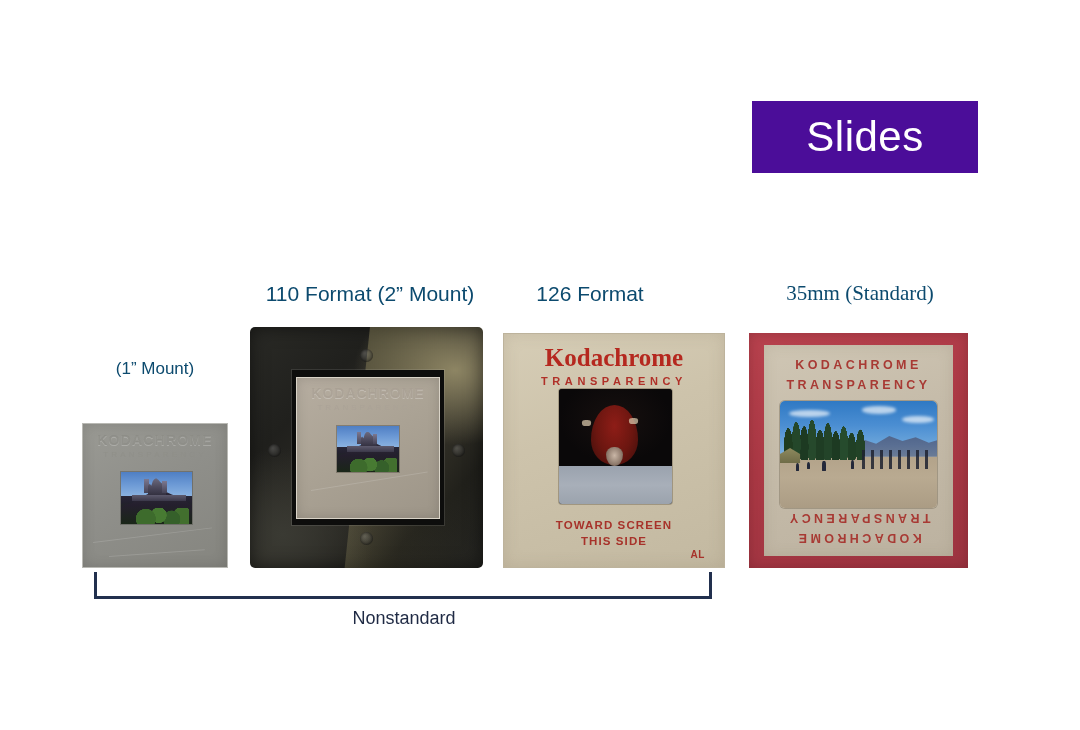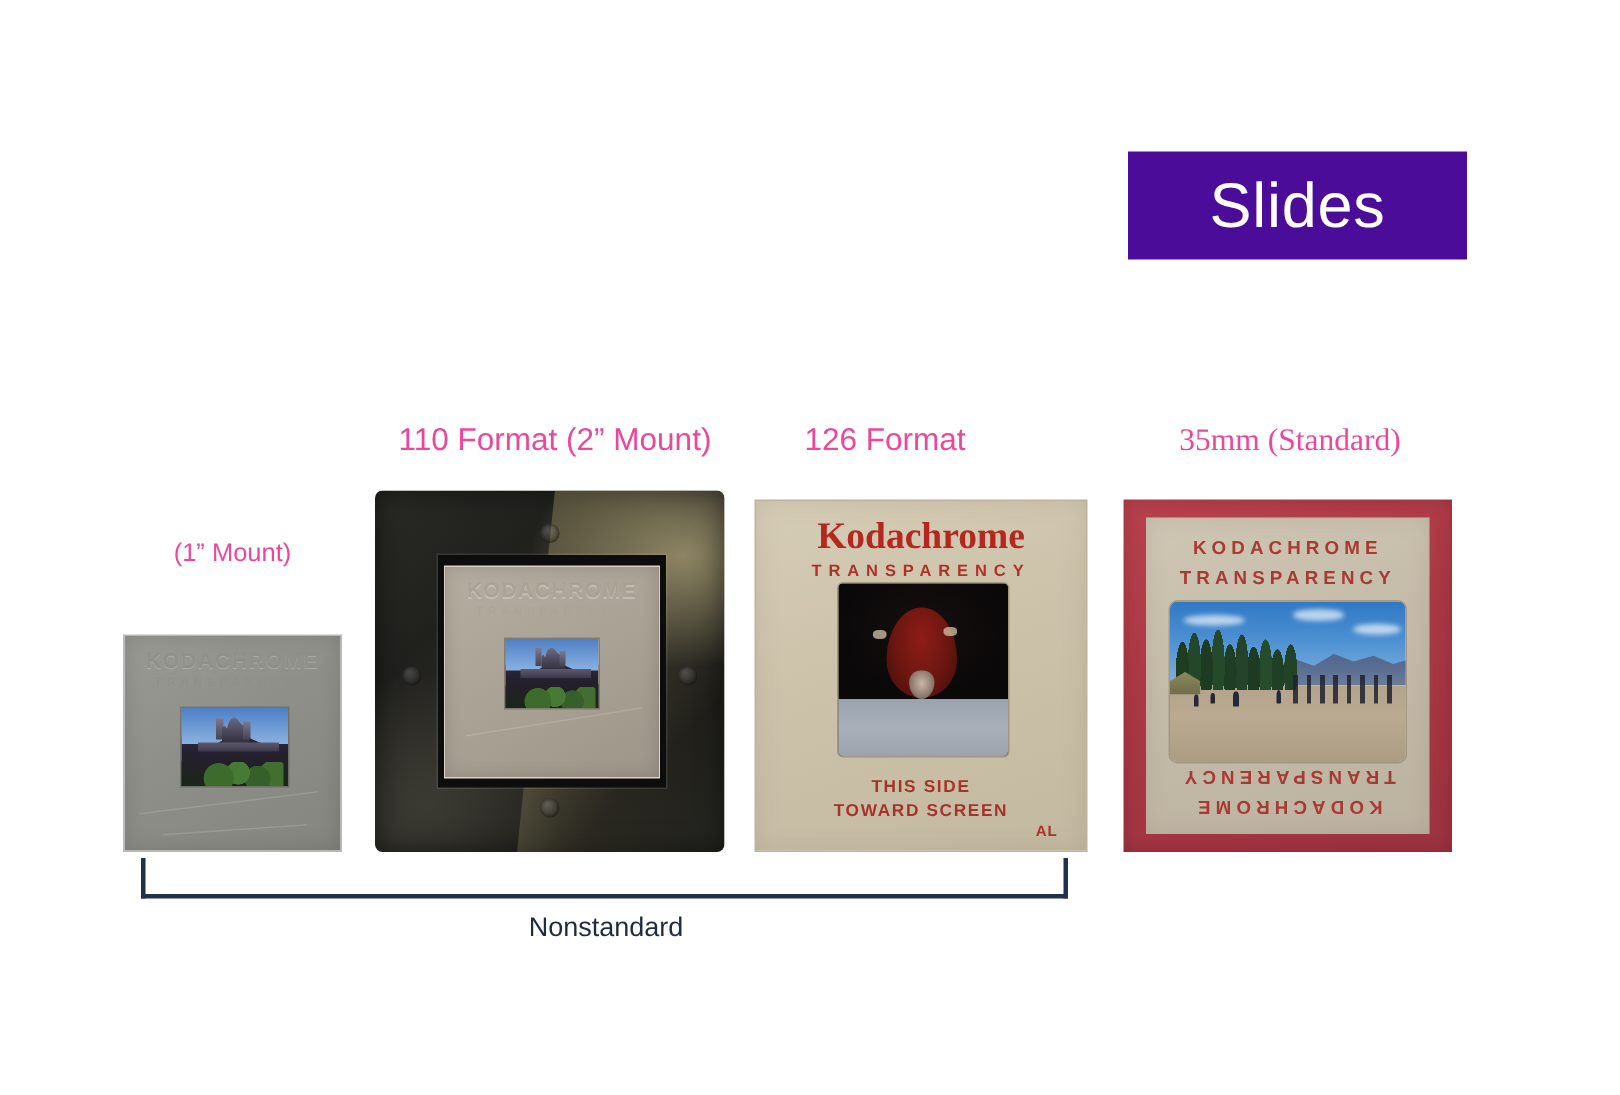--- a/index.html
+++ b/index.html
@@ -34,21 +34,21 @@
     font-size: 42px;
     font-weight: 400;
     letter-spacing: 0.5px;
     line-height: 1;
     font-family: "Liberation Sans", sans-serif;
   }
 
   
   .caption {
     position: absolute;
-    color: #ec4899;
+    color: #0c4a6e;
     font-size: 21px;
     font-family: "Liberation Sans", sans-serif;
     text-align: center;
     white-space: nowrap;
     line-height: 1.22;
   }
   .caption.two-line { white-space: normal; }
 
   #caption-110-1in  { left: 75px;  top: 359px; width: 160px; font-size: 17px; }
   #caption-110-2in  { left: 220px; top: 281px; width: 300px; }
@@ -453,22 +453,22 @@
     <div class="photo-dark-portrait">
       <div class="upper"></div>
       <div class="red-shape"></div>
       <div class="glint g1"></div>
       <div class="glint g2"></div>
       <div class="face"></div>
       <div class="lower"></div>
     </div>
   </div>
   <div class="this-side mount-label">
+    <div>TOWARD SCREEN</div>
     <div>THIS SIDE</div>
-    <div>TOWARD SCREEN</div>
   </div>
   <div class="corner-code">AL</div>
 </div>
 
 <div class="slide-obj" id="slide-35mm">
   <div class="inner-card">
     <div class="kodachrome-top">KODACHROME</div>
     <div class="transparency-top">TRANSPARENCY</div>
     <div class="aperture-35">
       <div class="photo-parade">

